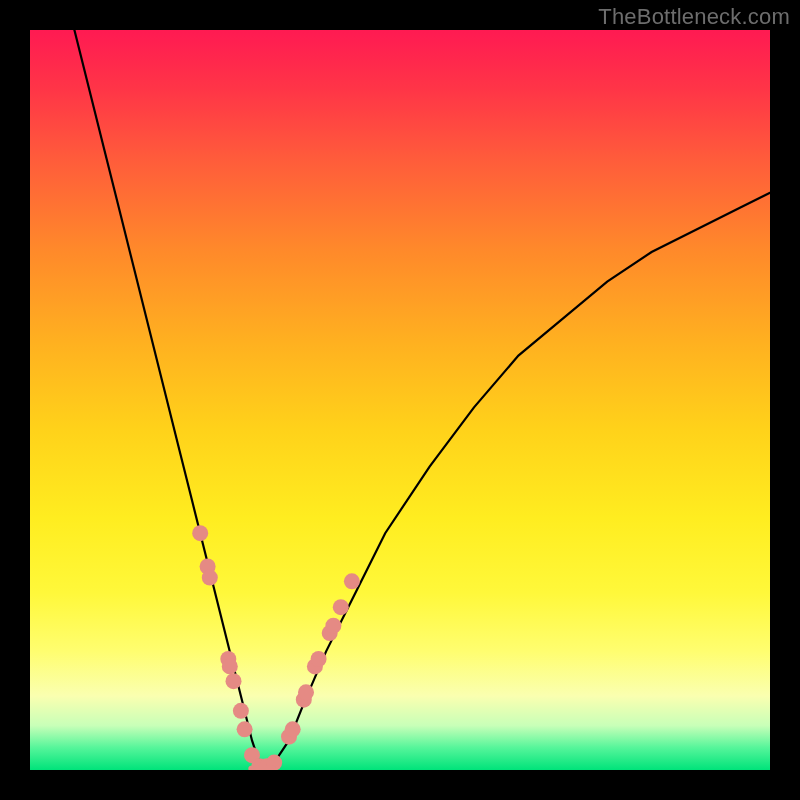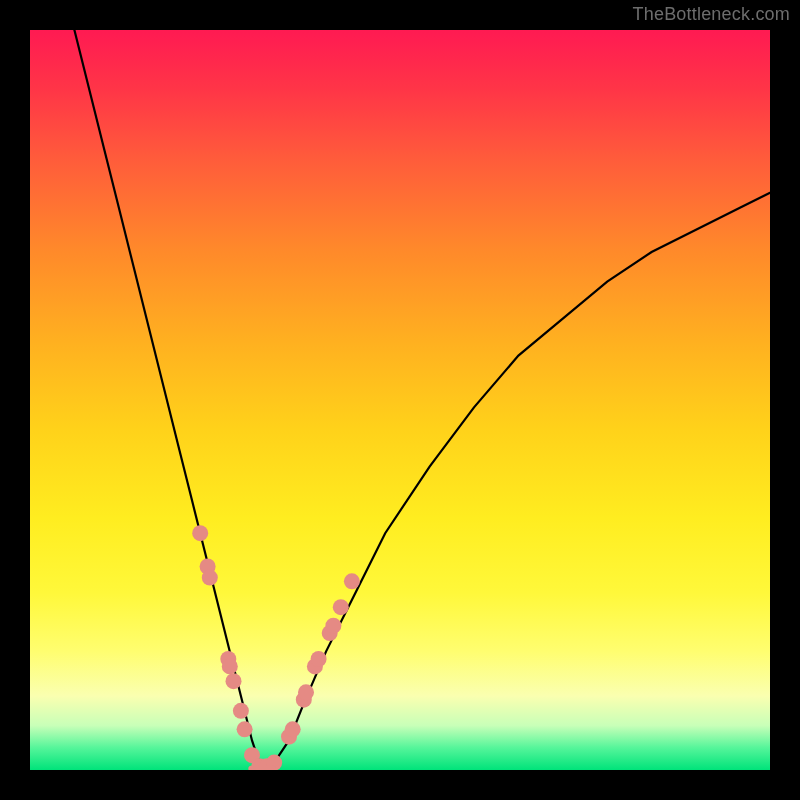--- a/index.html
+++ b/index.html
@@ -48,21 +48,21 @@
     position: absolute;
     inset: 0;
     width: 740px;
     height: 740px;
   }
   .watermark {
     position: absolute;
     top: 4px;
     right: 10px;
     color: #6d6d6d;
-    font-size: 18px;
+    font-size: 22px;
     font-weight: 500;
     letter-spacing: 0.2px;
     user-select: none;
   }
 </style>
 </head>
 <body>
 
 <div class="frame">
   <div class="plot-area">

